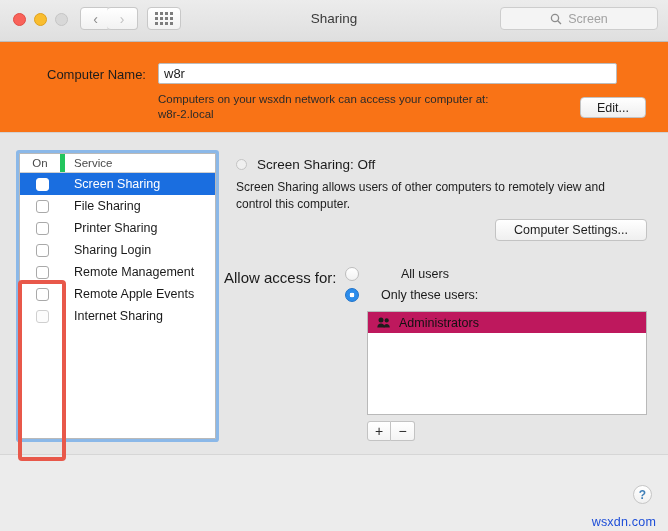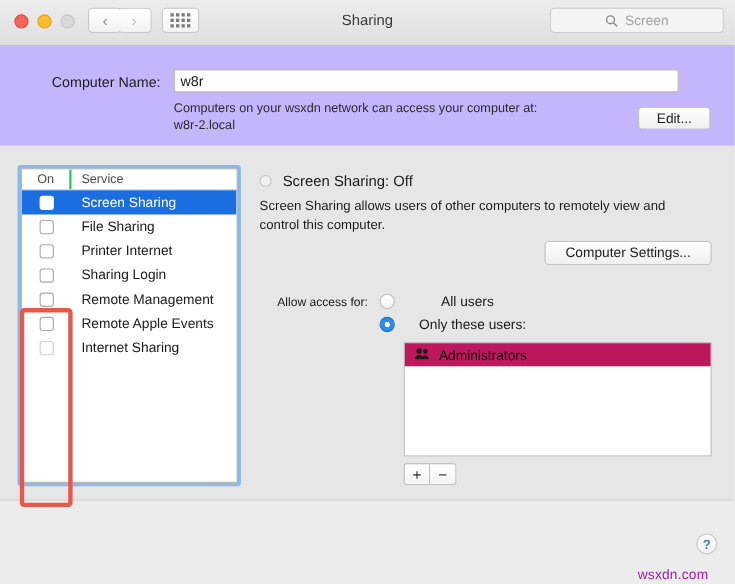--- a/index.html
+++ b/index.html
@@ -59,21 +59,21 @@
     position: absolute; right: 10px; top: 7px; width: 158px; height: 23px;
     background: #f4f4f4; border: 1px solid #cdcdcd; border-radius: 4px;
     display: flex; align-items: center; justify-content: center;
   }
   #searchfield .mag { margin-right: 6px; display: flex; }
   #searchph { font-size: 12.5px; color: #a2a2a2; }
 
   
   #namerow {
     position: absolute; left: 0; top: 42px; width: 668px; height: 91px;
-    background: #c4b5fd;
+    background: #f97316;
     border-bottom: 1px solid #d2d2d2;
   }
   #namelabel {
     position: absolute; left: 47px; top: 25px;
     font-size: 13px; color: #1d1d1d;
   }
   #nameinput {
     position: absolute; left: 158px; top: 21px; width: 459px; height: 21px;
     background: #ffffff; border: 1px solid #bcbcbc; border-radius: 2px;
     font-size: 13px; color: #1d1d1d; padding: 0 5px;
@@ -104,21 +104,21 @@
     background: #ffffff; border: 1px solid #b9b9b9;
     box-shadow: 0 0 0 3px rgba(122,175,232,0.85);
     border-radius: 1px; overflow: hidden;
   }
   #svc-header {
     display: flex; height: 19px; background: #ffffff;
     border-bottom: 1px solid #cfcfcf; font-size: 11.5px; color: #4a4a4a;
   }
   #svc-header .c-on {
     width: 45px; display: flex; align-items: center; justify-content: center;
-    border-right: 2px solid #22c55e;
+    border-right: 5px solid #22c55e;
   }
   #svc-header .c-svc { flex: 1; display: flex; align-items: center; padding-left: 9px; }
   .svcrow { display: flex; height: 22px; align-items: center; }
   .svcrow .c-on {
     width: 45px; display: flex; align-items: center; justify-content: center;
     align-self: stretch;
   }
   .svcrow .c-svc { flex: 1; font-size: 12.5px; color: #1a1a1a; padding-left: 9px; }
   .svcrow.sel { background: #1a6ee0; }
   .svcrow.sel .c-svc { color: #ffffff; }
@@ -142,21 +142,21 @@
     width: 11px; height: 11px; border-radius: 50%;
     background: #f0f0f0; border: 1px solid #c4c4c4; margin-right: 10px;
   }
   #statustext { font-size: 13.5px; color: #1a1a1a; }
   #statusdesc {
     position: absolute; left: 236px; top: 46px; width: 408px;
     font-size: 12px; color: #1d1d1d; line-height: 17px;
   }
   #compsettings { position: absolute; left: 495px; top: 86px; width: 152px; height: 22px; }
 
-  #allowlabel { position: absolute; left: 252px; top: 136px; font-size: 11px; color: #1a1a1a; }
+  #allowlabel { position: absolute; left: 224px; top: 136px; font-size: 15px; color: #1a1a1a; }
   .radiorow { position: absolute; display: flex; align-items: center; }
   .radio {
     width: 14px; height: 14px; border-radius: 50%; margin-right: 7px;
     background: linear-gradient(to bottom,#ffffff,#f2f2f2); border: 1px solid #bdbdbd;
   }
   .radio.on {
     background: radial-gradient(circle at 50% 50%, #ffffff 0 2.2px, #2b8ceb 2.6px 100%);
     border: 1px solid #1d72c9;
   }
   .radiorow .lbl { font-size: 12.5px; color: #1a1a1a; }
@@ -187,22 +187,22 @@
   #footer { position: absolute; left: 0; top: 456px; width: 668px; height: 75px; background: #ececec; }
   #helpbtn {
     position: absolute; right: 16px; top: 29px; width: 19px; height: 19px;
     border-radius: 50%;
     background: linear-gradient(to bottom,#ffffff,#f1f1f1);
     border: 1px solid #c6c6c6;
     display: flex; align-items: center; justify-content: center;
     font-size: 12px; color: #3f7fb8; font-weight: bold;
   }
   #watermark {
-    position: absolute; right: 24px; bottom: 2px;
-    font-size: 12.5px; color: #a21caf; letter-spacing: 0.2px;
+    position: absolute; right: 12px; bottom: 2px;
+    font-size: 12.5px; color: #1d4ed8; letter-spacing: 0.2px;
   }
 </style>
 </head>
 <body>
 
 <div id="window">
 
   <div id="titlebar">
     <span class="traffic t-close"></span>
     <span class="traffic t-min"></span>
@@ -272,21 +272,21 @@
           <div class="svcrow">
             <div class="c-on">
               <span class="cbx"></span>
             </div>
             <div class="c-svc">File Sharing</div>
           </div>
           <div class="svcrow">
             <div class="c-on">
               <span class="cbx"></span>
             </div>
-            <div class="c-svc">Printer Internet</div>
+            <div class="c-svc">Printer Sharing</div>
           </div>
           <div class="svcrow">
             <div class="c-on">
               <span class="cbx"></span>
             </div>
             <div class="c-svc">Sharing Login</div>
           </div>
           <div class="svcrow">
             <div class="c-on">
               <span class="cbx"></span>

